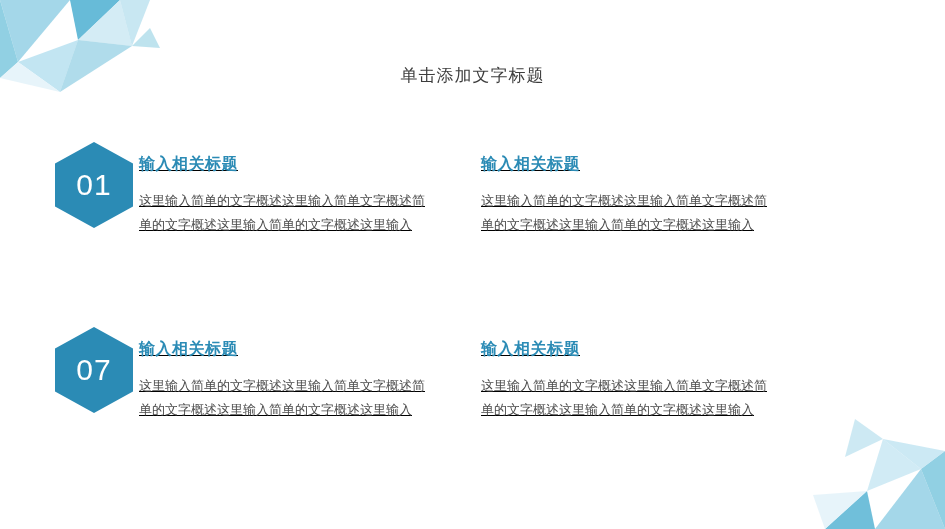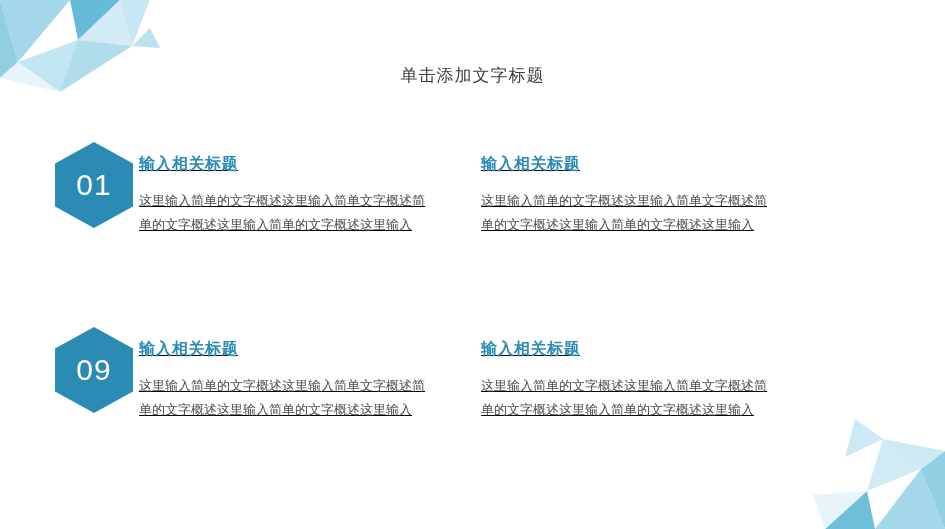--- a/index.html
+++ b/index.html
@@ -150,21 +150,21 @@
     <div class="item col2">
       <div class="item-body">
         <h3 class="item-title">输入相关标题</h3>
         <p class="item-desc">这里输入简单的文字概述这里输入简单文字概述简单的文字概述这里输入简单的文字概述这里输入</p>
       </div>
     </div>
 
     <div class="item col1">
       <div class="hexwrap">
         <div class="hex">
-          <span class="hex-num">09</span>
+          <span class="hex-num">07</span>
         </div>
       </div>
       <div class="item-body">
         <h3 class="item-title">输入相关标题</h3>
         <p class="item-desc">这里输入简单的文字概述这里输入简单文字概述简单的文字概述这里输入简单的文字概述这里输入</p>
       </div>
     </div>
 
     <div class="item col2">
       <div class="item-body">

